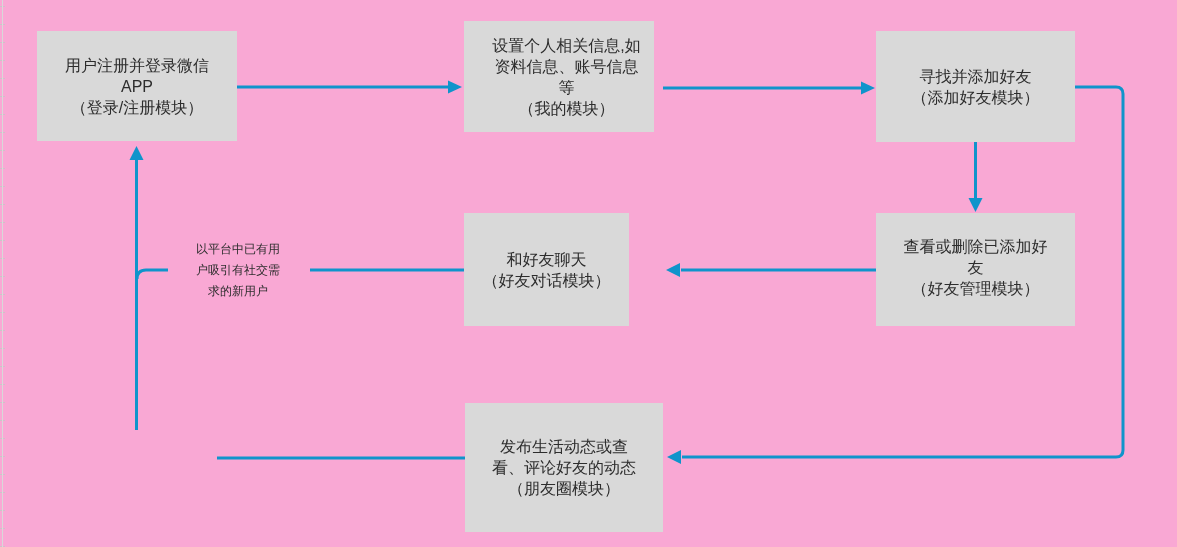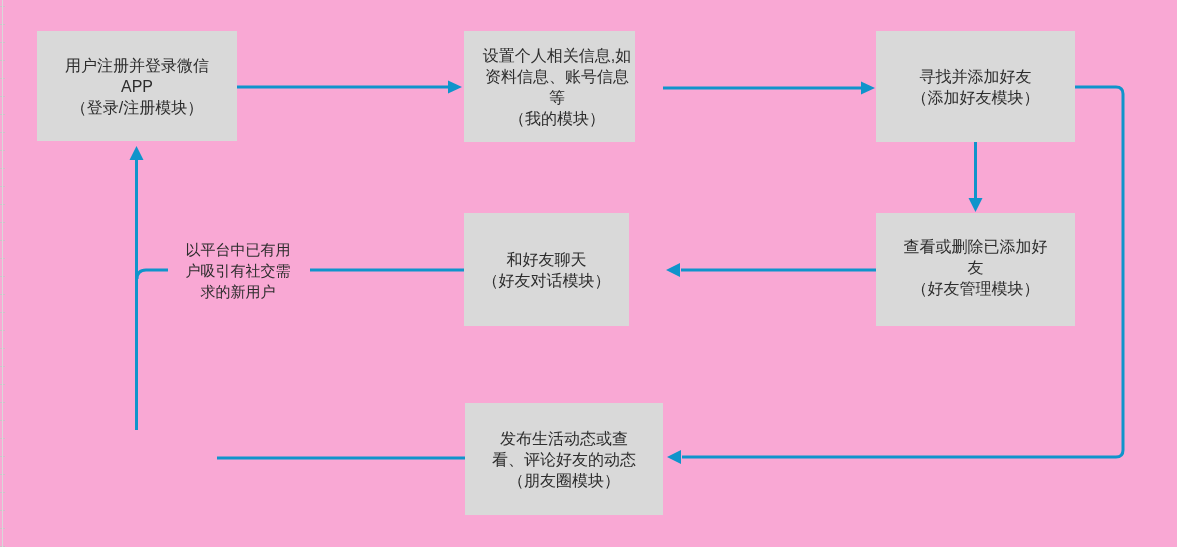--- a/index.html
+++ b/index.html
@@ -47,30 +47,30 @@
     font-size: 16px;
     line-height: 21px;
     display: flex;
     align-items: center;
     justify-content: center;
     text-align: center;
     white-space: pre-line;
     box-sizing: border-box;
   }
   .node-register  { left: 37px;  top: 31px;  width: 200px; height: 110px; }
-  .node-profile   { left: 464px; top: 31px;  width: 171px; height: 111px; padding-left: 15px; }
+  .node-profile   { left: 464px; top: 21px;  width: 190px; height: 111px; padding-left: 15px; }
   .node-addfriend { left: 876px; top: 31px;  width: 199px; height: 111px; }
   .node-manage    { left: 876px; top: 213px; width: 199px; height: 113px; font-family: Liberation Mono, monospace; }
   .node-chat      { left: 464px; top: 213px; width: 165px; height: 113px; }
-  .node-moments   { left: 465px; top: 403px; width: 198px; height: 112px; }
+  .node-moments   { left: 465px; top: 403px; width: 198px; height: 129px; }
   
   .free-label {
     position: absolute;
     color: #2d2d2d;
-    font-size: 15px;
+    font-size: 12px;
     line-height: 21px;
     text-align: center;
     white-space: pre-line;
   }
   .label-attract { left: 170px; top: 239px; width: 136px; }
   .label-content { left: 78px;  top: 440px; width: 140px; }
 </style>
 </head>
 <body>
 

